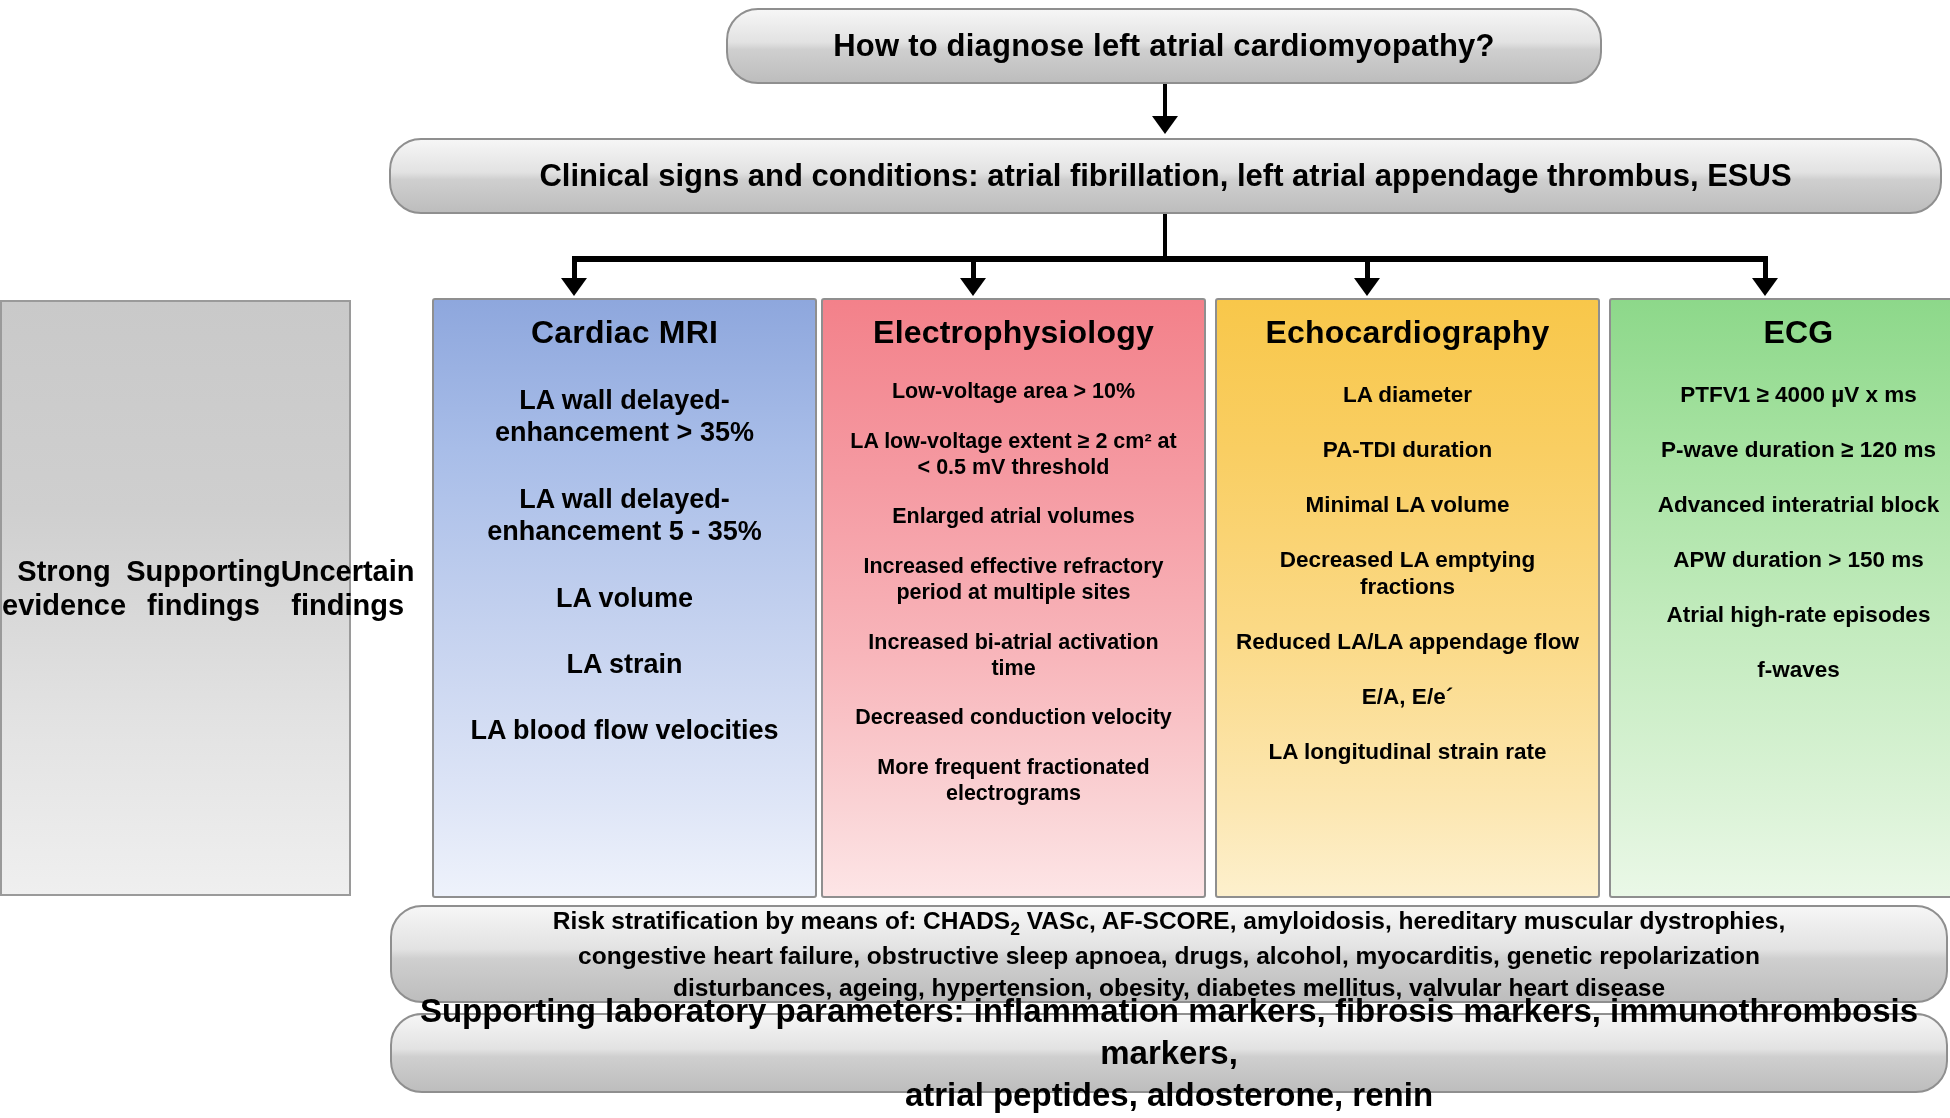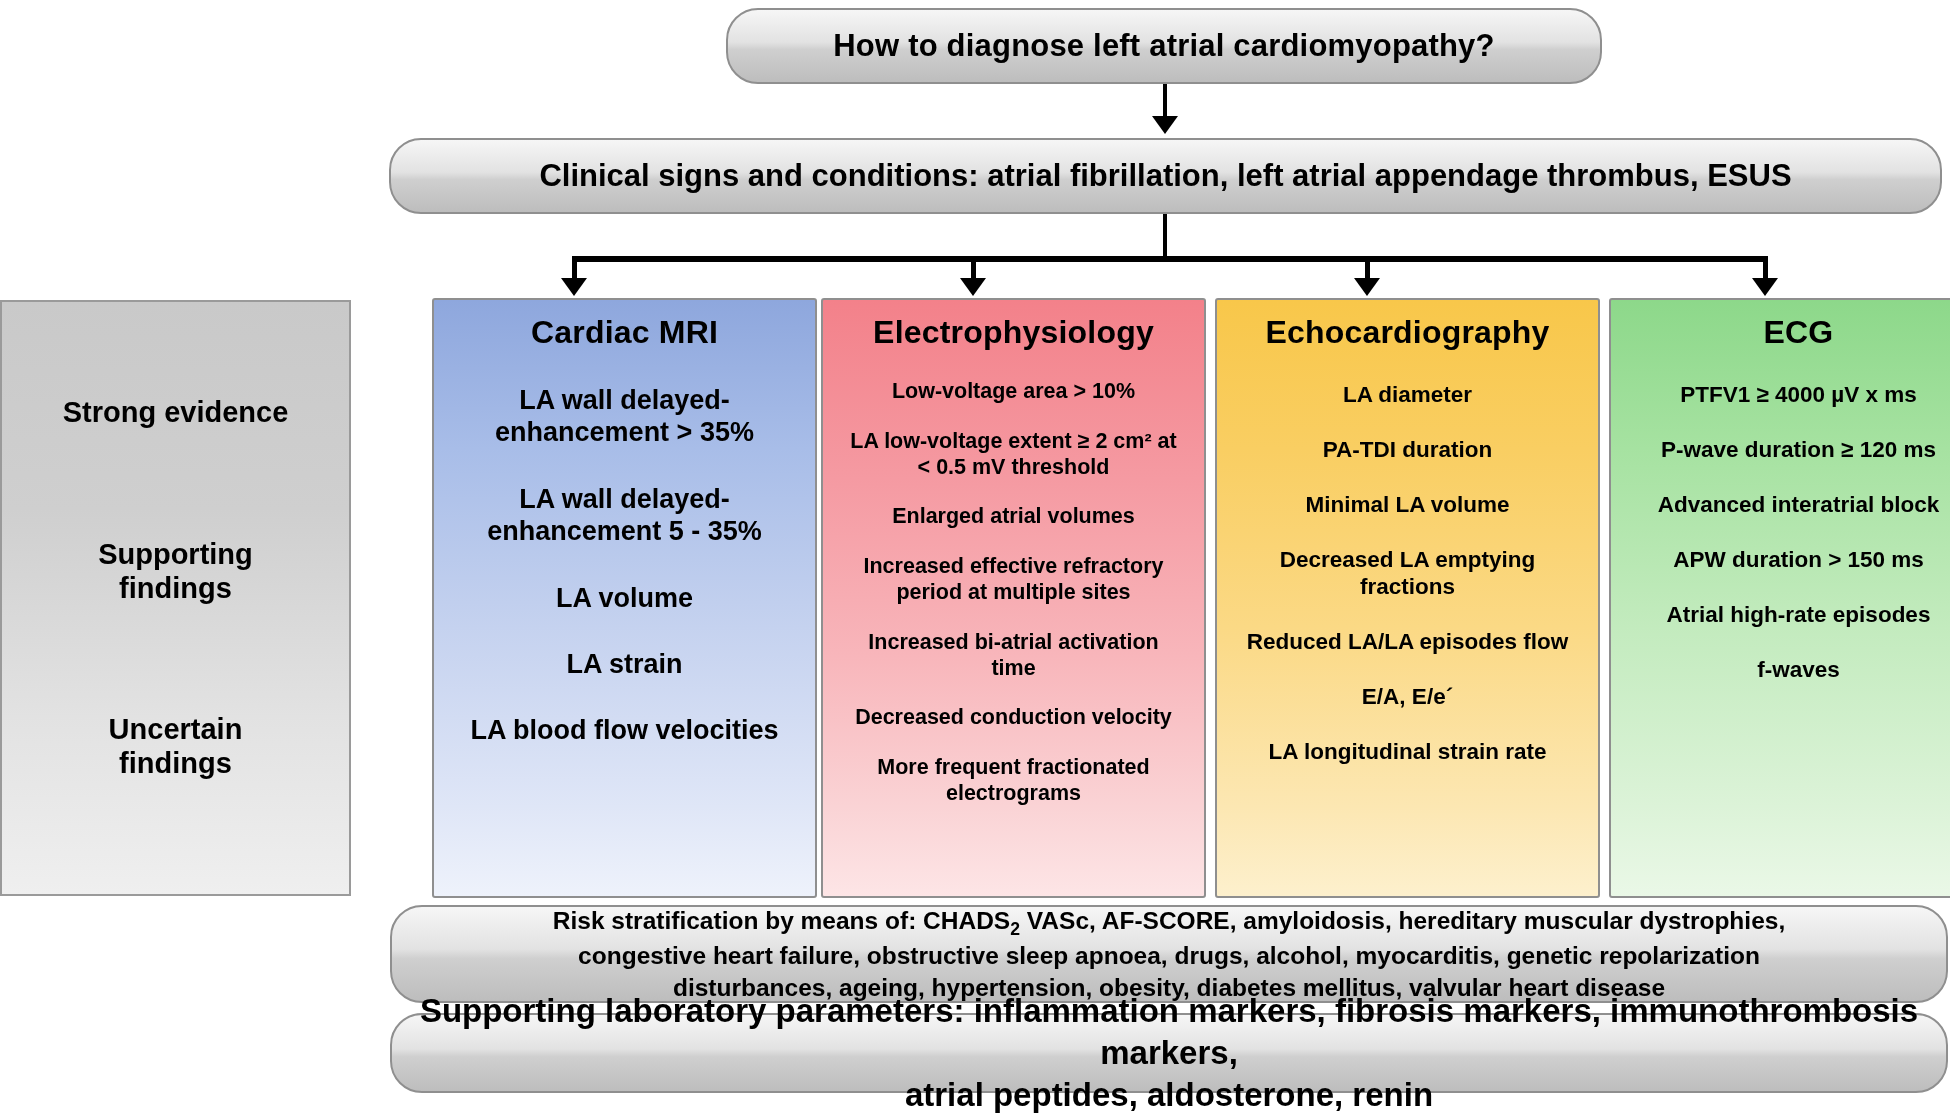--- a/index.html
+++ b/index.html
@@ -57,21 +57,21 @@
   #evidence-panel {
     position: absolute;
     left: 0px;
     top: 300px;
     width: 351px;
     height: 596px;
     border: 2px solid #9a9a9a;
     box-sizing: border-box;
     background: linear-gradient(to bottom, #c9c9c9 0%, #cfcfcf 35%, #e2e2e2 70%, #efefef 100%);
     display: flex;
-    flex-direction: column;
+    flex-direction: row;
     justify-content: space-around;
     align-items: center;
     padding: 40px 0 60px 0;
   }
   .evidence-label {
     font-size: 29px;
     font-weight: bold;
     text-align: center;
     line-height: 1.18;
     width: 100%;
@@ -246,21 +246,21 @@
     </div>
   </div>
 
   <div class="col" id="col-echo">
     <div class="col-title">Echocardiography</div>
     <div class="col-list">
       <div class="col-item">LA diameter</div>
       <div class="col-item">PA-TDI duration</div>
       <div class="col-item">Minimal LA volume</div>
       <div class="col-item">Decreased LA emptying<br>fractions</div>
-      <div class="col-item">Reduced LA/LA episodes flow</div>
+      <div class="col-item">Reduced LA/LA appendage flow</div>
       <div class="col-item">E/A, E/e´</div>
       <div class="col-item">LA longitudinal strain rate</div>
     </div>
   </div>
 
   <div class="col" id="col-ecg">
     <div class="col-title">ECG</div>
     <div class="col-list">
       <div class="col-item">PTFV1 ≥ 4000 µV x ms</div>
       <div class="col-item">P-wave duration ≥ 120 ms</div>

